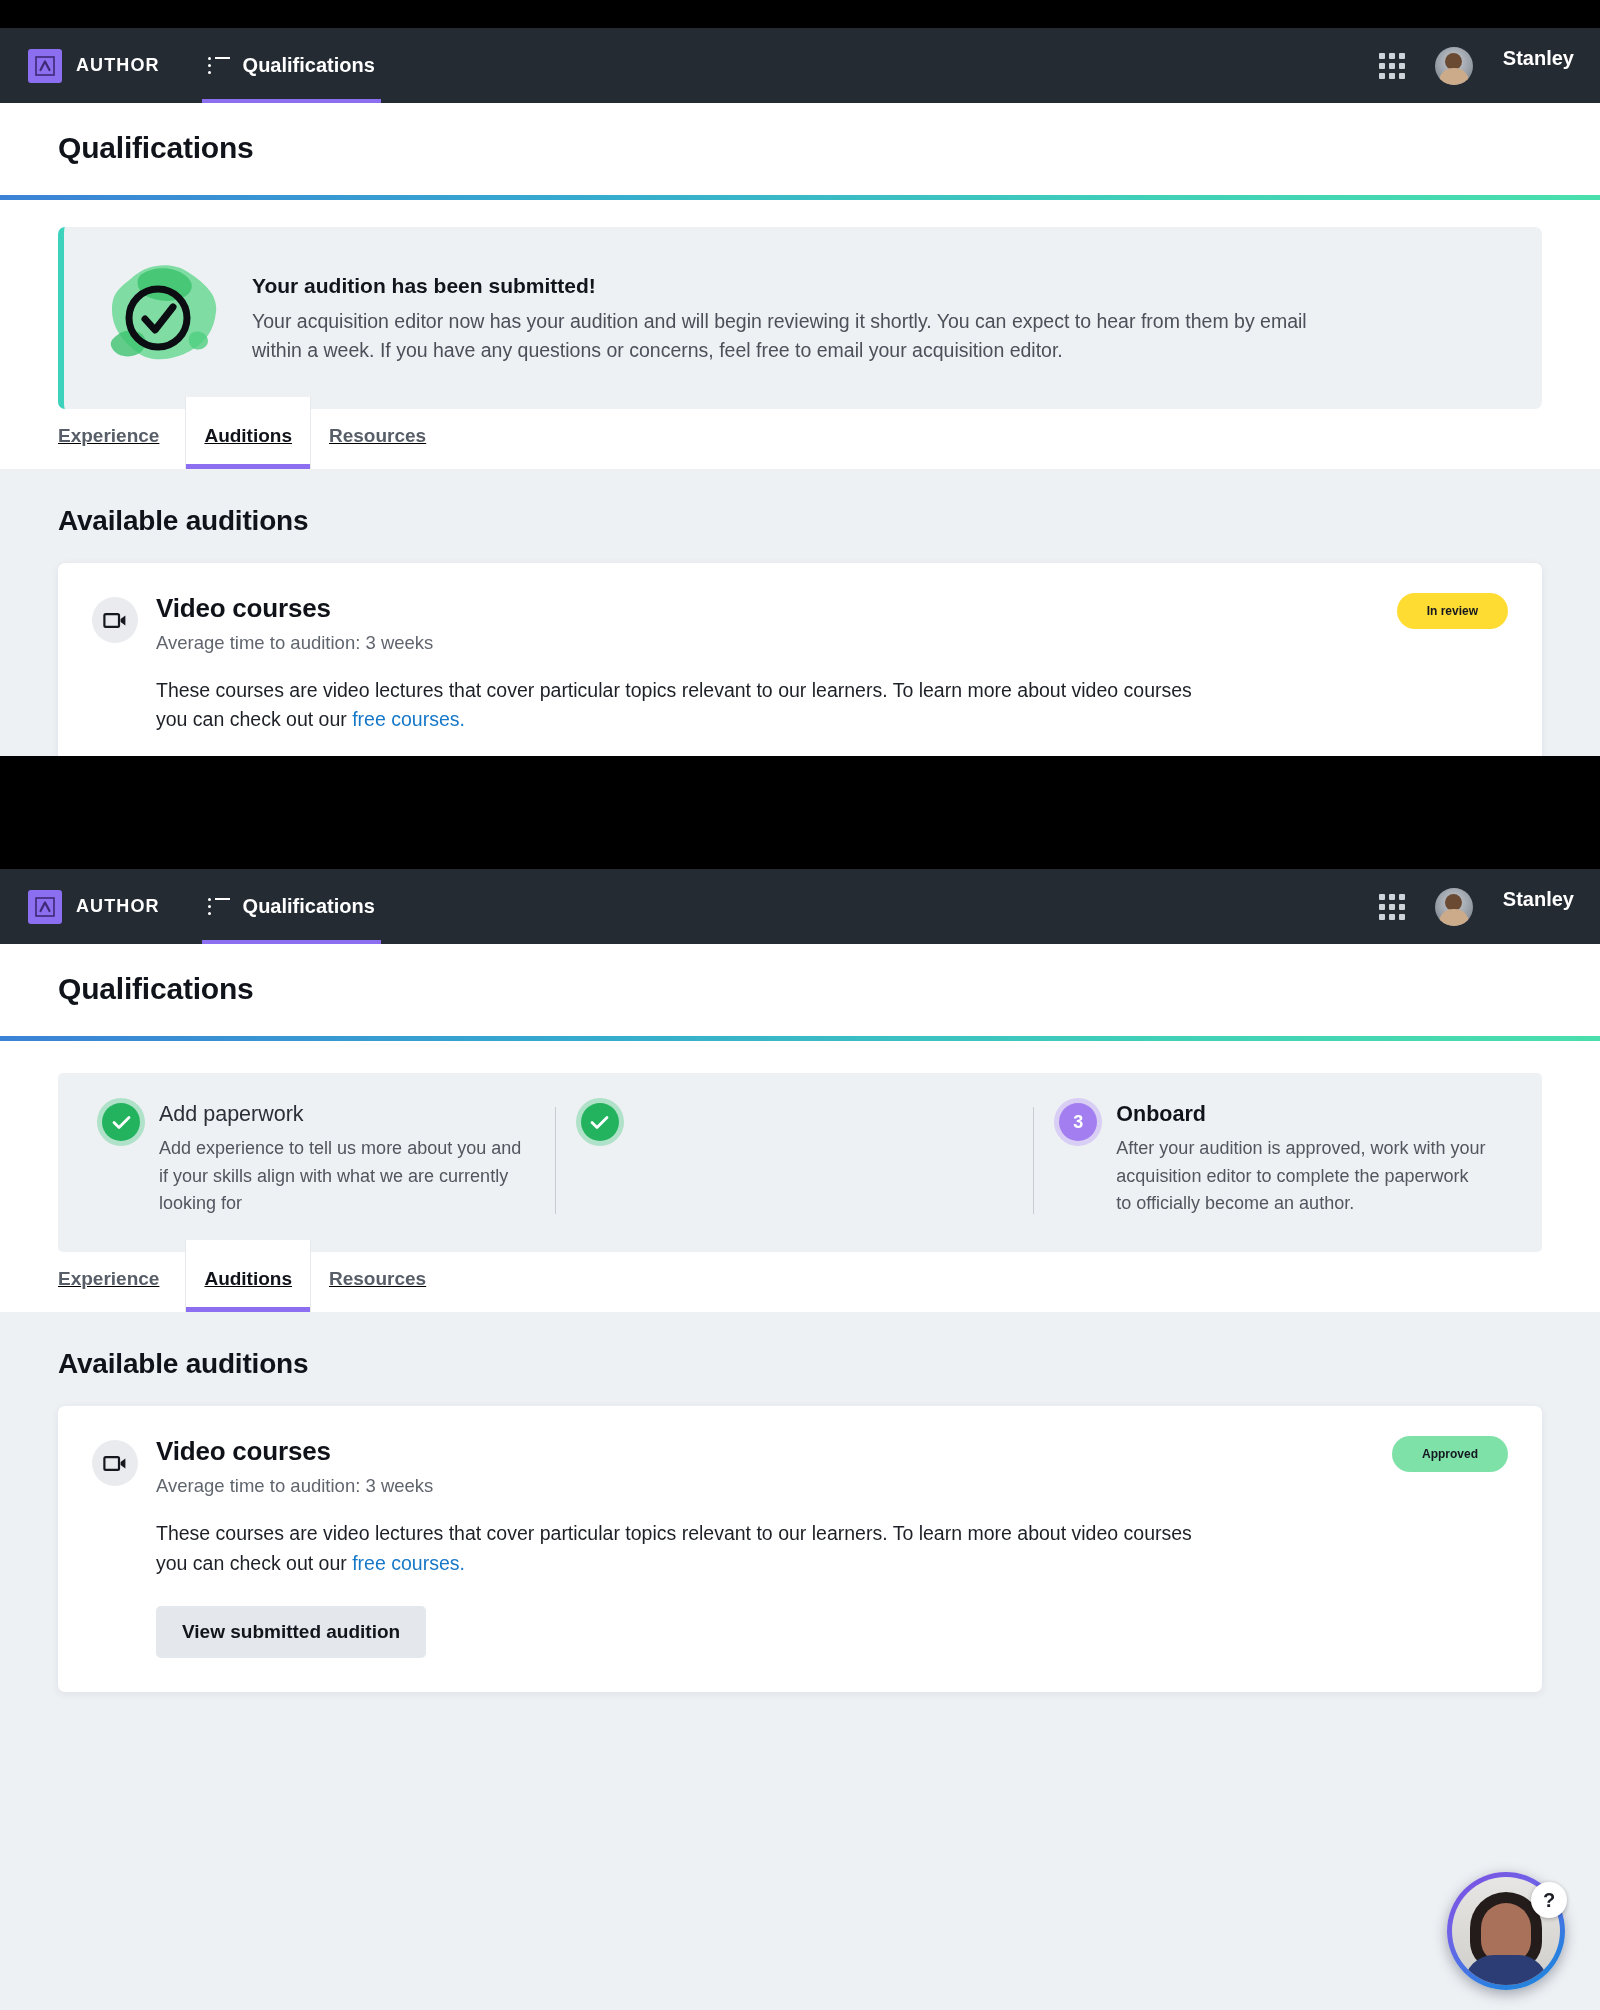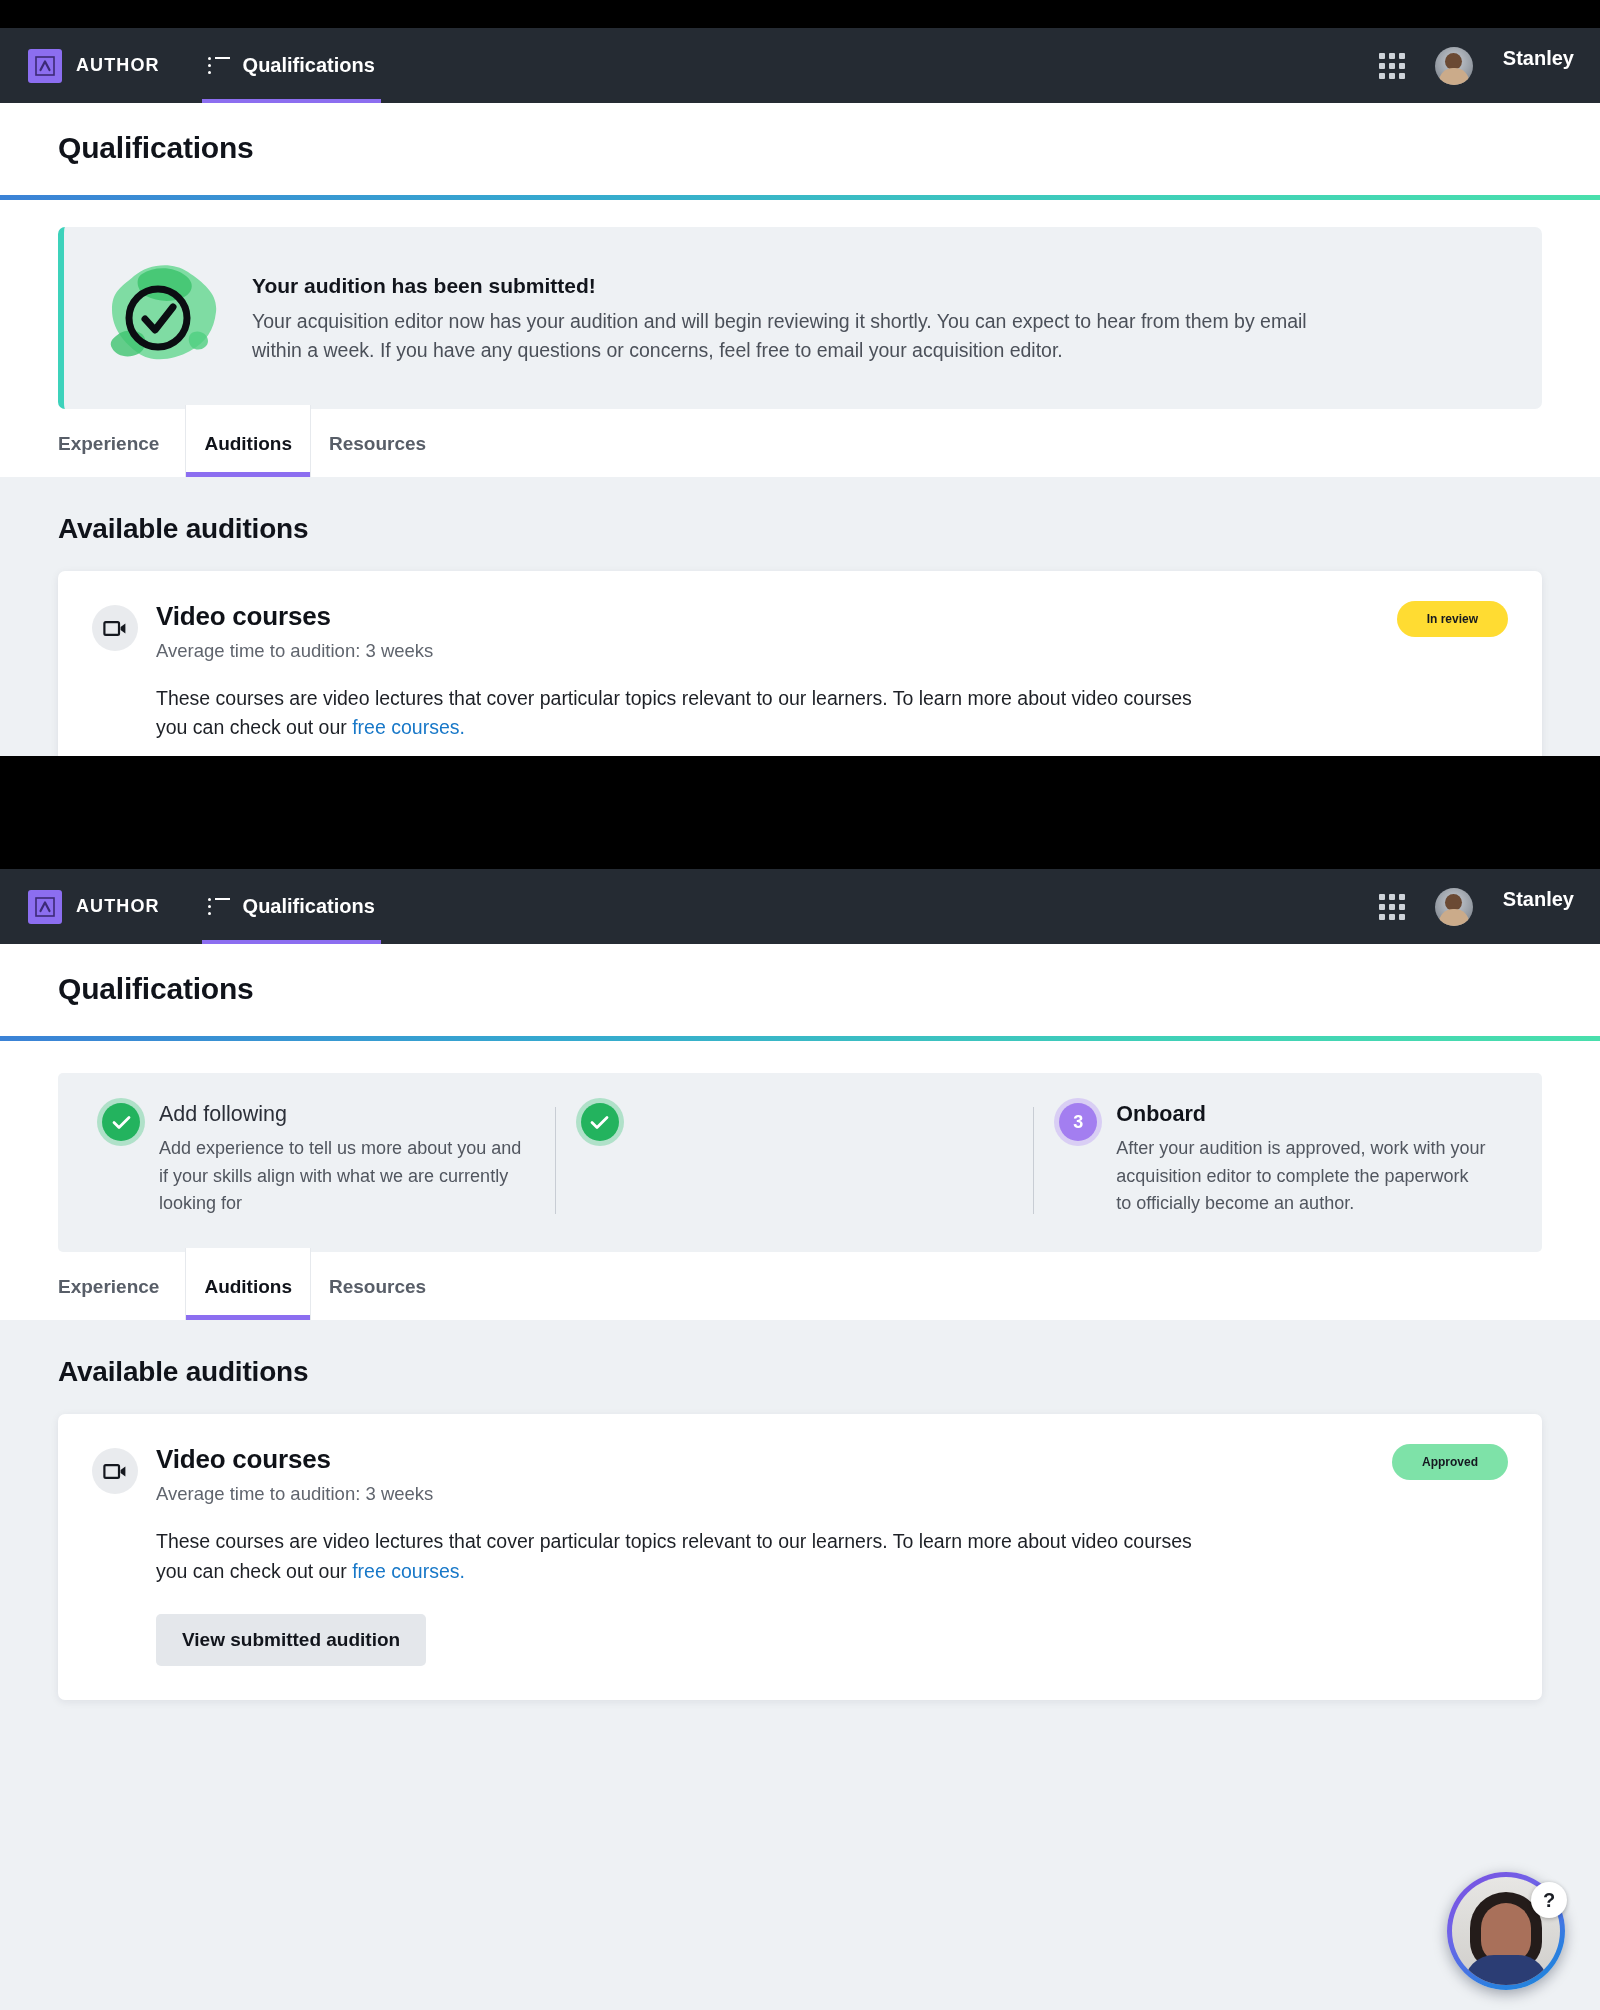--- a/index.html
+++ b/index.html
@@ -125,21 +125,21 @@
   .step:first-child { padding-left: 14px; }
   .badge-circle { flex:none; width: 38px; height: 38px; border-radius:50%; position: relative; display:flex; align-items:center; justify-content:center; }
   .badge-circle.done { background: #23b35e; box-shadow: 0 0 0 5px rgba(60,196,120,.35); }
   .badge-circle.todo { background: #a37ef0; box-shadow: 0 0 0 5px rgba(190,163,245,.45); color:#fff; font-size:18px; font-weight:700; }
   .badge-circle.done svg { display:block; }
   .step-title { font-size: 21.5px; color:#2b2f38; margin-bottom: 8px; line-height: 1.1; }
   .step.pending .step-title { font-weight: 800; color:#10131a; }
   .step-desc { font-size: 18px; line-height: 1.55; color:#51565f; }
 
   
-  .tabs-row { background:#fff; padding: 0 58px; display:flex; align-items:flex-end; height: 68px; }
+  .tabs-row { background:#fff; padding: 0 58px; display:flex; align-items:flex-end; height: 60px; text-decoration: underline; }
   .tab {
     font-size: 19px; color:#585e68; font-weight:600;
     padding: 16px 18px 22px 18px;
     position: relative; background: transparent;
   }
   .tab.active {
     color:#10131a; font-weight:800;
     background:#fff;
     border-left:1px solid #e6e9ed; border-right:1px solid #e6e9ed;
     padding-top: 28px;
@@ -372,21 +372,21 @@
     <div class="steps-wrap">
       <div class="steps">
 
         <div class="step">
           <span class="badge-circle done">
             <svg width="19" height="15" viewBox="0 0 19 15" aria-hidden="true">
               <path d="M2 7.6 L7 12.4 L17 2.4" fill="none" stroke="#fff" stroke-width="2.8" stroke-linecap="round" stroke-linejoin="round"></path>
             </svg>
           </span>
           <span>
-            <div class="step-title">Add following</div>
+            <div class="step-title">Add paperwork</div>
             <div class="step-desc">Add experience to tell us more about you and if your skills align with what we are currently looking for</div>
           </span>
         </div>
 
         <div class="step">
           <span class="badge-circle done">
             <svg width="19" height="15" viewBox="0 0 19 15" aria-hidden="true">
               <path d="M2 7.6 L7 12.4 L17 2.4" fill="none" stroke="#fff" stroke-width="2.8" stroke-linecap="round" stroke-linejoin="round"></path>
             </svg>
           </span>

